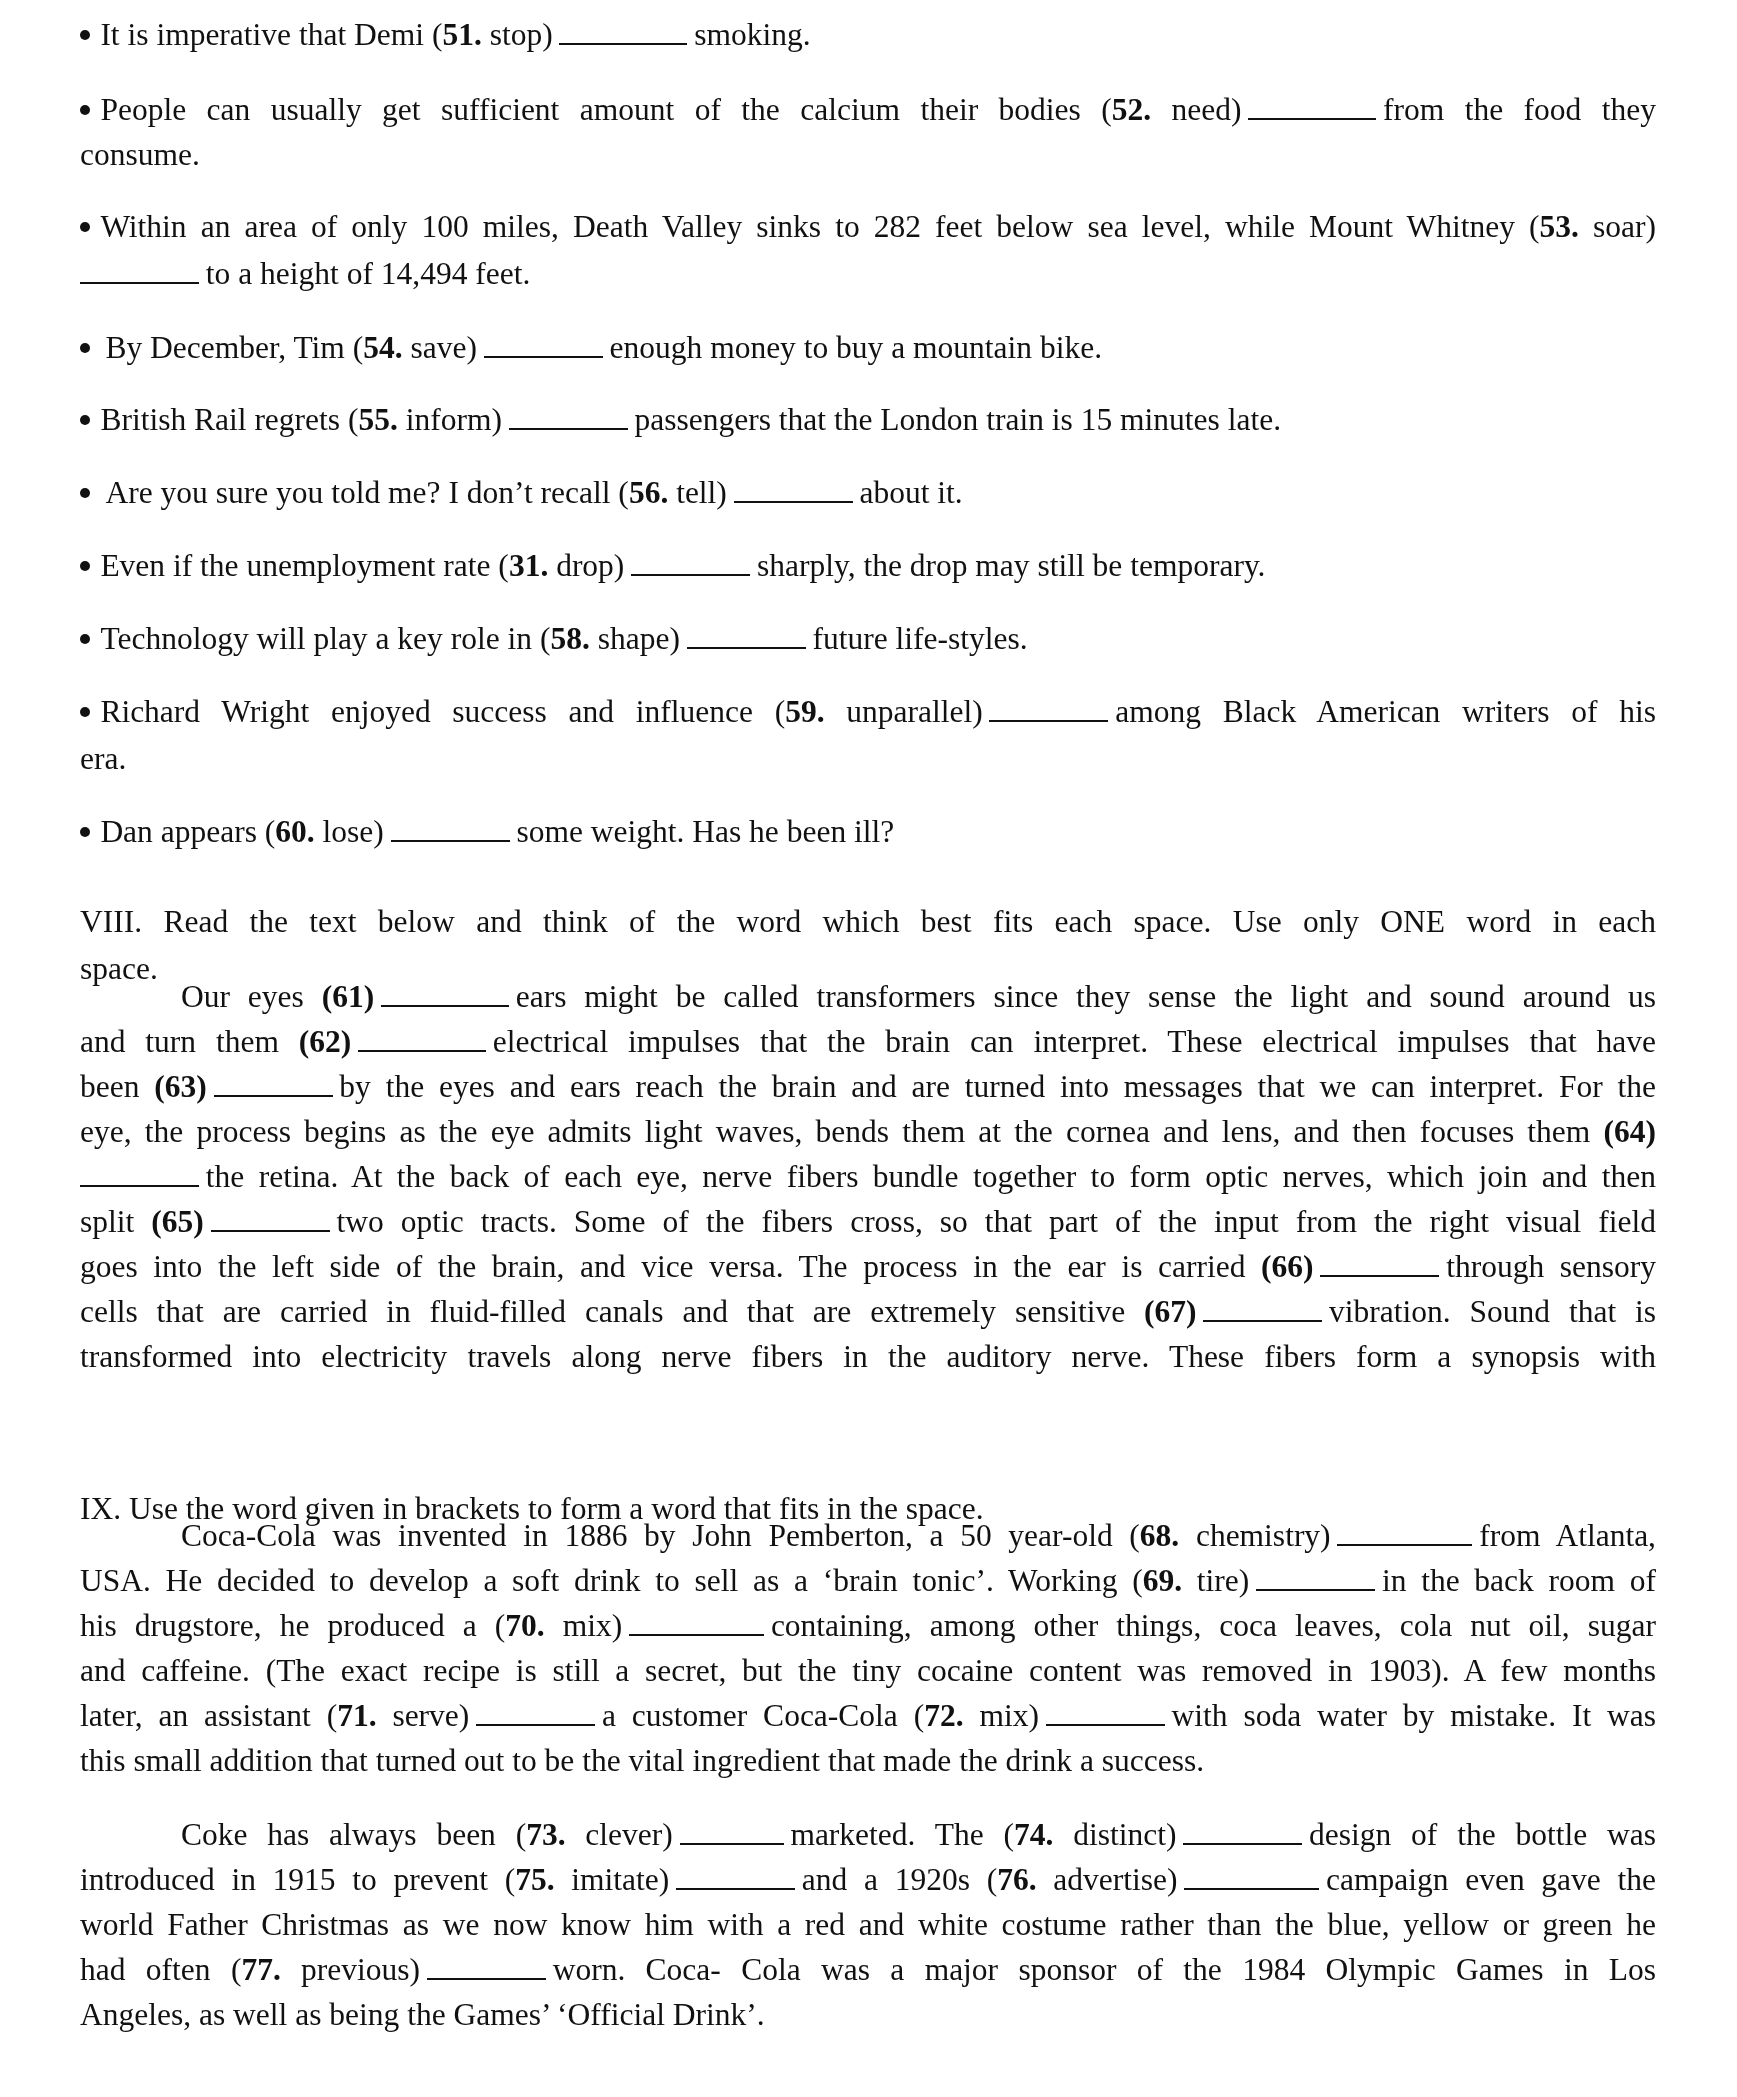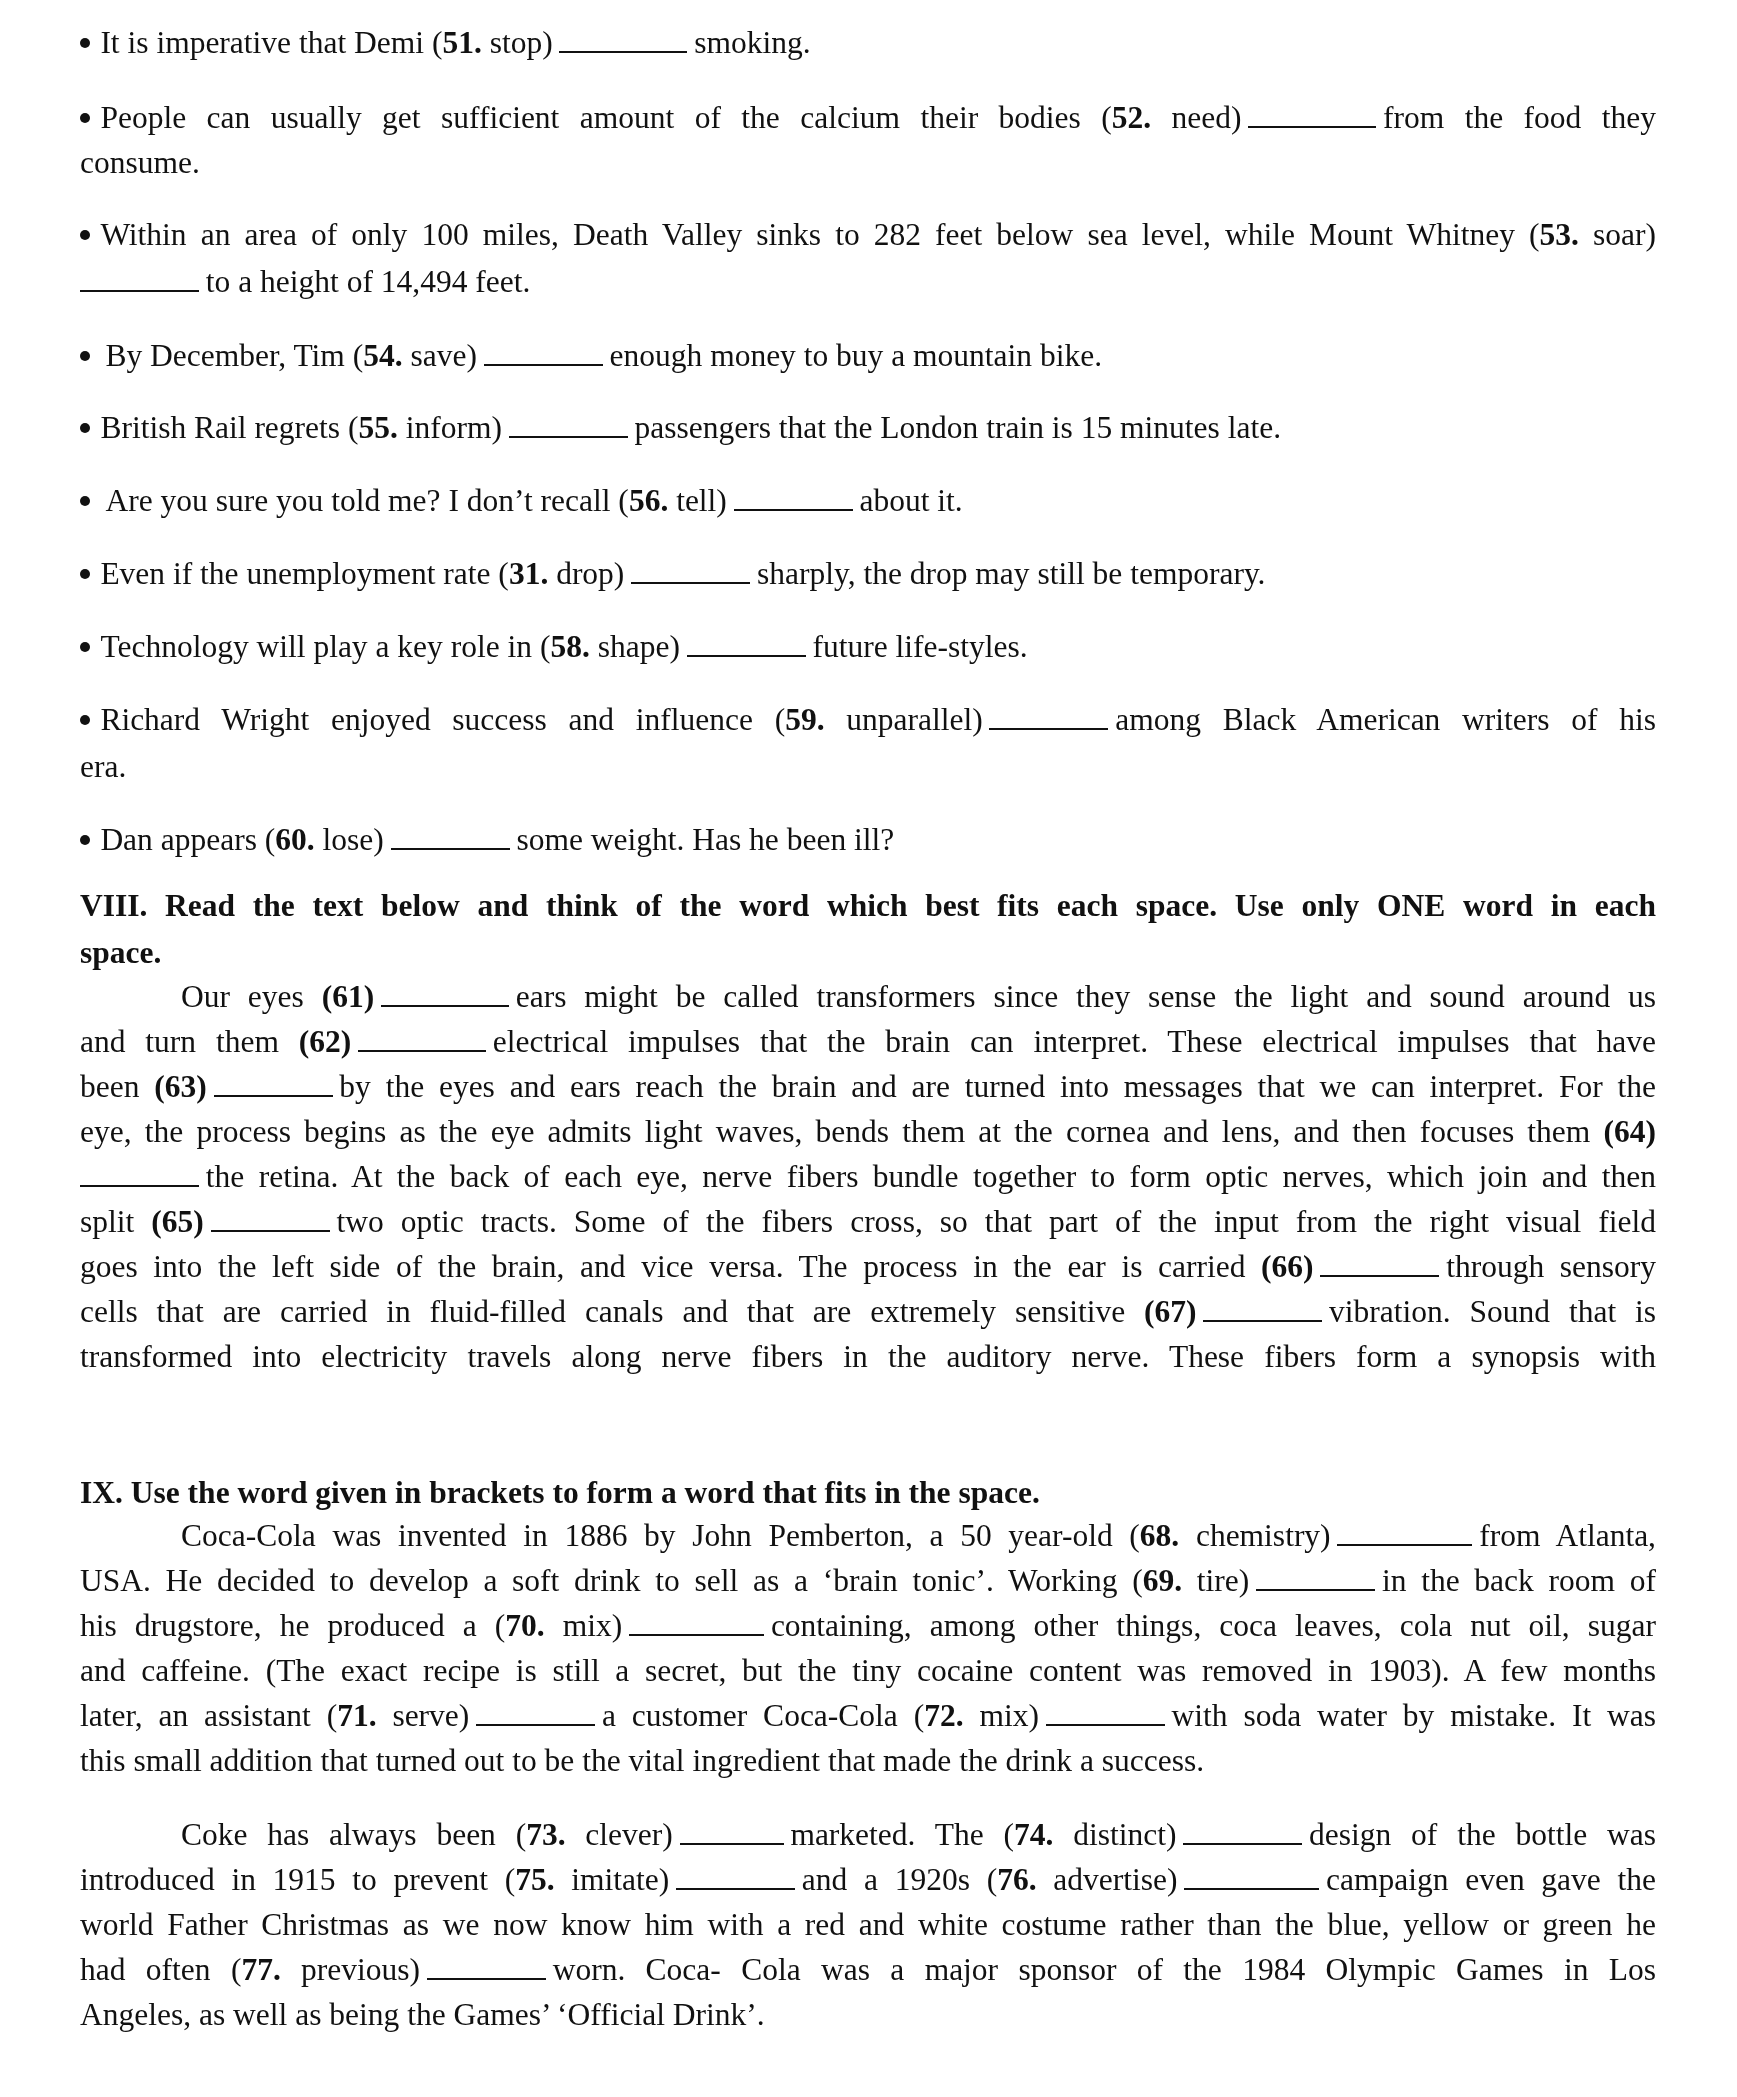--- a/index.html
+++ b/index.html
@@ -1,25 +1,25 @@
 <!DOCTYPE html>
 <html style="font-size:13.6px"><head>
 <meta charset="utf-8">
 <style>
   html, body { margin: 0; padding: 0; background: #ffffff; }
   body { width: 1738px; height: 2097px; position: relative; overflow: hidden;
          font-family: "Liberation Serif", "DejaVu Serif", serif; color: #111; }
   .page { position: absolute; left: 80px; top: 0; width: 1576px; font-size: 31.5px; }
-  .item { position: absolute; left: 0; width: 1576px; line-height: 45px; text-align: justify; text-align-last: left; margin-top: 8px; }
+  .item { position: absolute; left: 0; width: 1576px; line-height: 45px; text-align: justify; text-align-last: left; }
   .item.full { text-align-last: justify; }
   .blank { display: inline-block; border-bottom: 2.6px solid #111; height: 25.6px; vertical-align: baseline; margin: 0 6.8px; }
   .w140 { width: 119px; } .w150 { width: 128px; } .w160 { width: 135px; } .w120 { width: 104px; }
   .bullet { display: inline-block; width: 10.2px; height: 10.2px; border-radius: 50%; background: #111; vertical-align: middle; margin-right: 10.2px; position: relative; top: -2.6px; }
   b, .num { font-weight: bold; }
-  .heading { position: absolute; left: 0; width: 1576px; font-weight: bold; line-height: 47px; text-align: justify; }
+  .heading { position: absolute; left: 0; width: 1576px; font-weight: normal; line-height: 47px; text-align: justify; margin-top: 16px; }
   .para { position: absolute; left: 0; width: 1576px; line-height: 45px; text-align: justify; }
   .indent { display: inline-block; width: 101px; }
   .line { display: block; text-align: justify; text-align-last: justify; white-space: nowrap; }
   .line.last { text-align-last: left; }
 </style>
 </head>
 <body>
 
 <div class="page">
 

